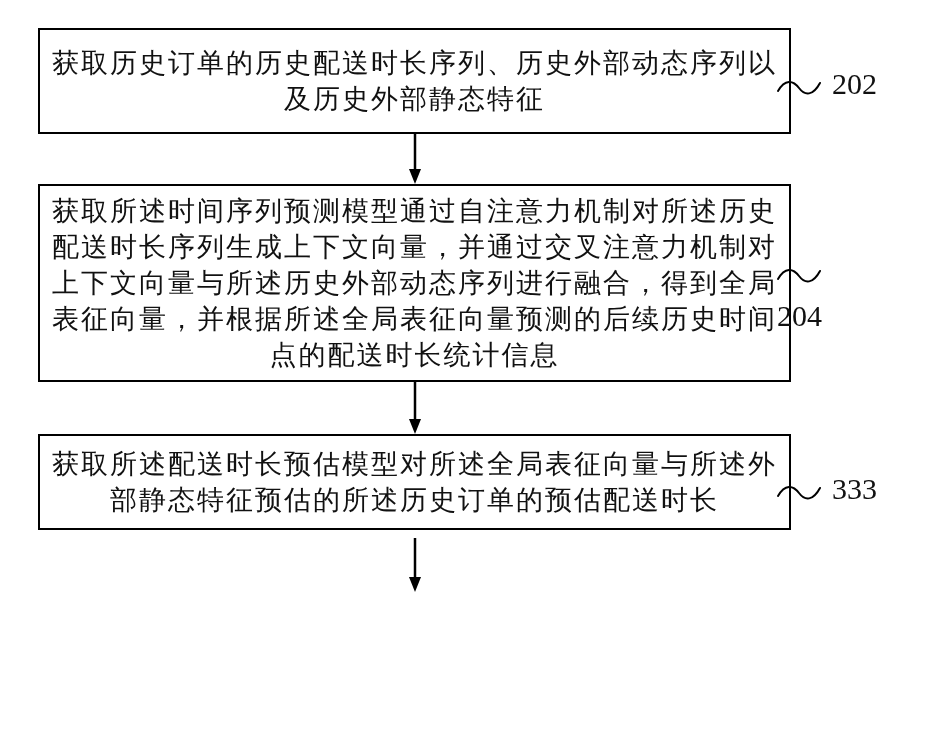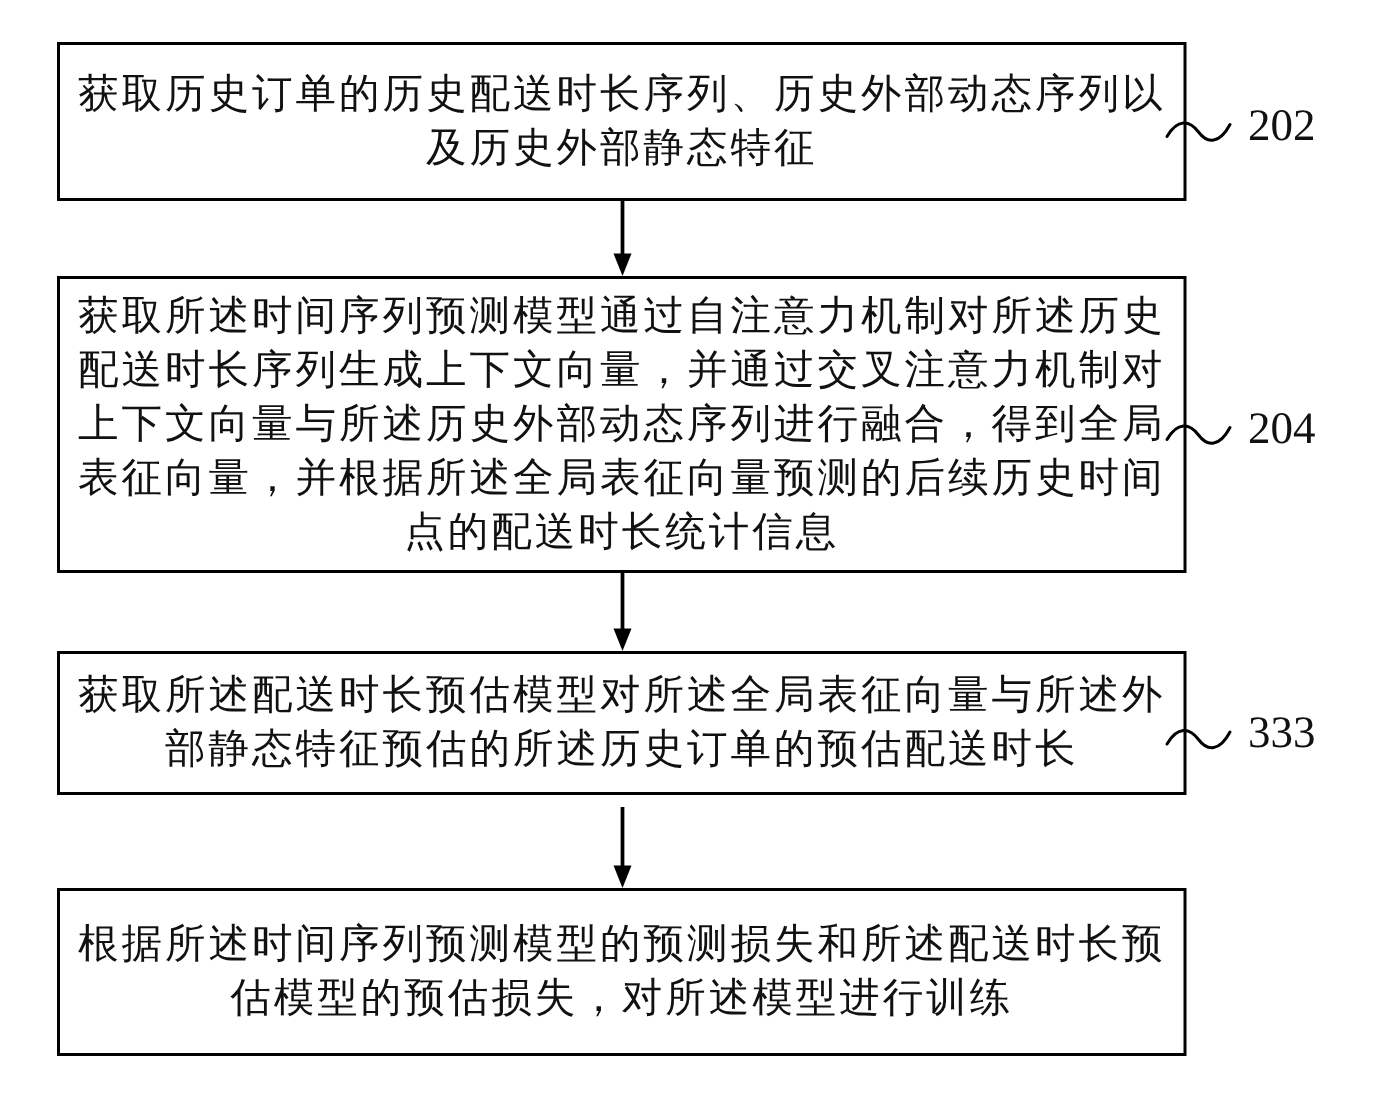--- a/index.html
+++ b/index.html
@@ -61,21 +61,21 @@
   }
   
   #box-1 { top: 28px;  height: 106px; }
   #box-2 { top: 184px; height: 198px; }
   #box-3 { top: 434px; height: 96px; }
   #box-4 { top: 592px; height: 112px; }
   #arrow-1 { top: 134px; height: 50px; }
   #arrow-2 { top: 382px; height: 52px; }
   #arrow-3 { top: 538px; height: 54px; }
   #label-1 { top: 61px; }
-  #label-2 { top: 263px; }
+  #label-2 { top: 263px; flex-direction: column; }
   #label-3 { top: 466px; }
   #label-4 { top: 628px; }
 </style>
 </head>
 <body>
 
 <div id="canvas">
 
   <div class="step-box" id="box-1">
     <div class="step-text">获取历史订单的历史配送时长序列、历史外部动态序列以及历史外部静态特征</div>
@@ -127,17 +127,14 @@
     <span class="step-number">333</span>
   </div>
 
   <div class="down-arrow" id="arrow-3">
     <svg width="22" height="54" viewBox="0 0 22 54">
       <line x1="11" y1="0" x2="11" y2="40" stroke="#000" stroke-width="2.5"></line>
       <polygon points="5,39 17,39 11,54" fill="#000"></polygon>
     </svg>
   </div>
 
-  <div class="step-box" id="box-4">
-    <div class="step-text">根据所述时间序列预测模型的预测损失和所述配送时长预估模型的预估损失，对所述模型进行训练</div>
-  </div>
 
 </div>
 
 </body></html>

